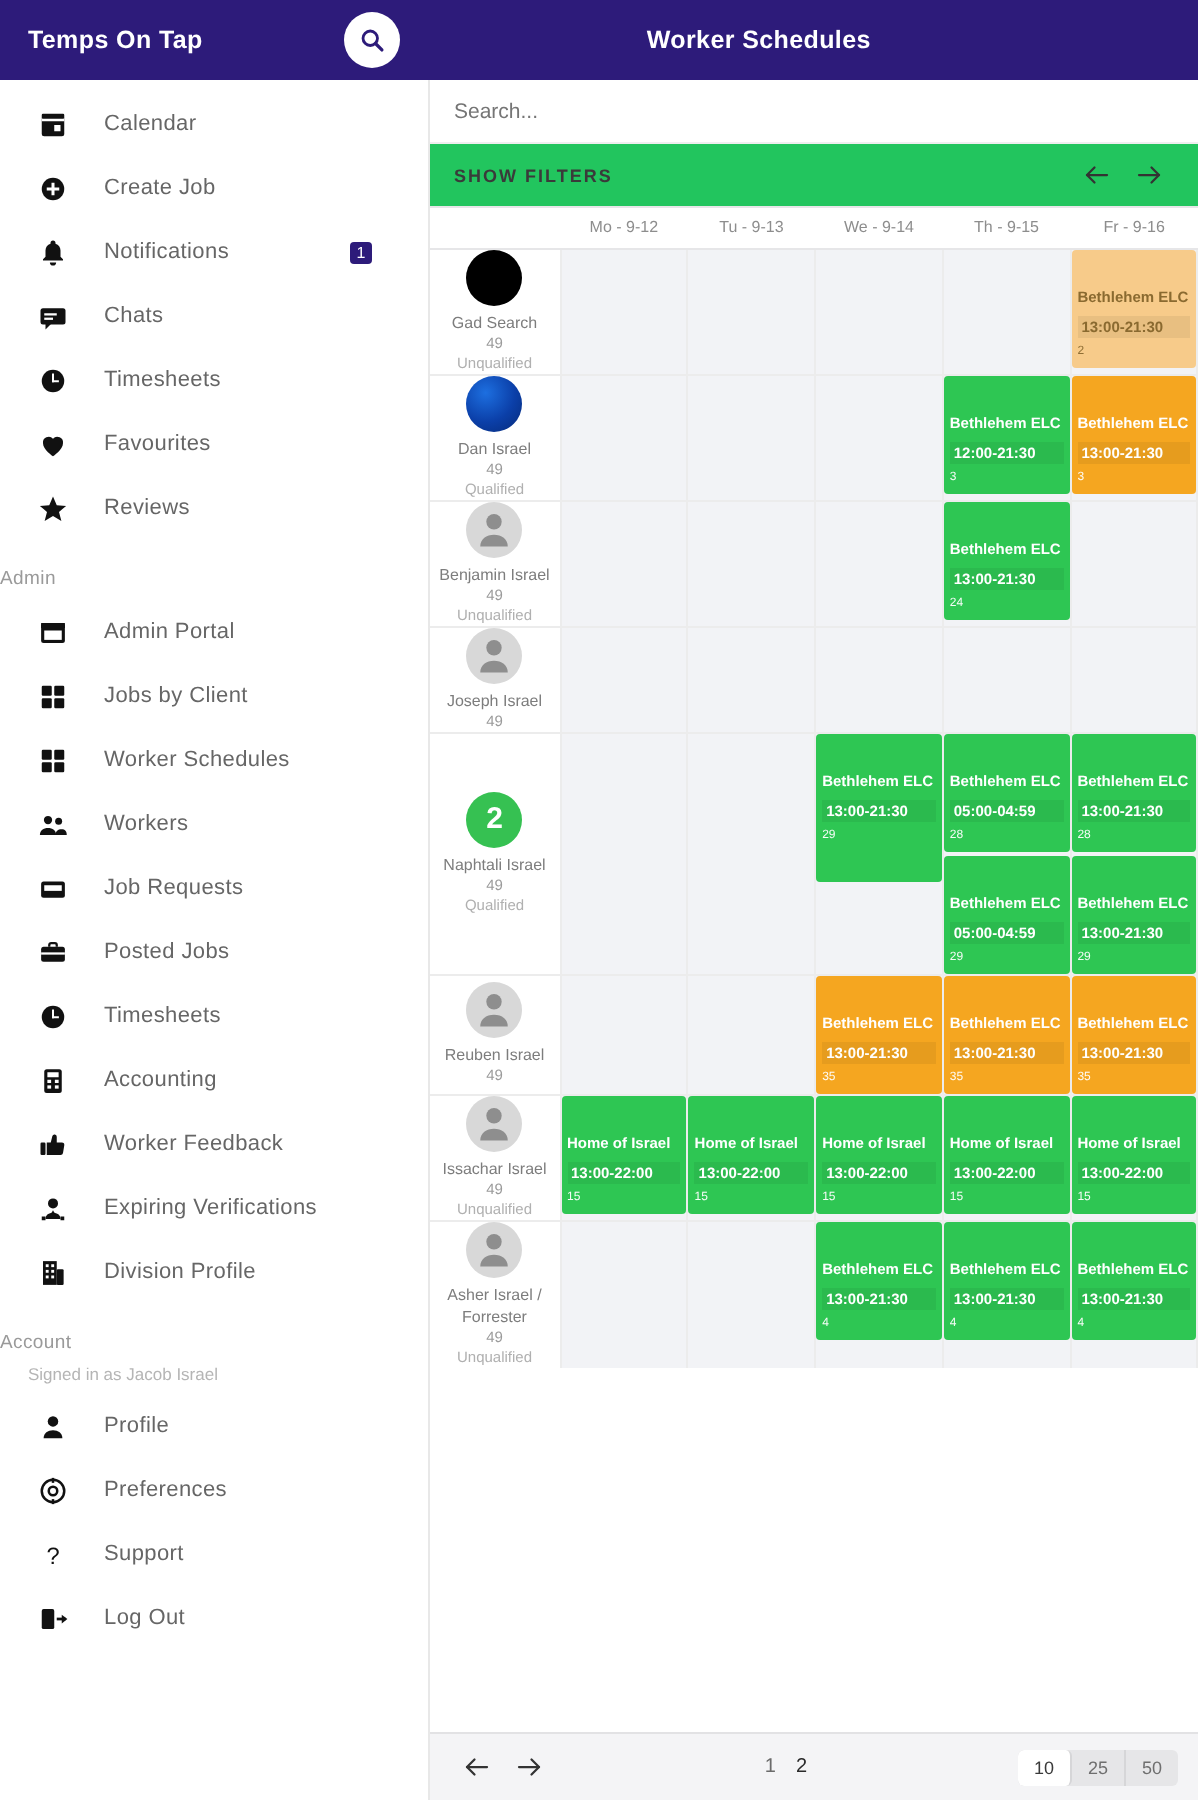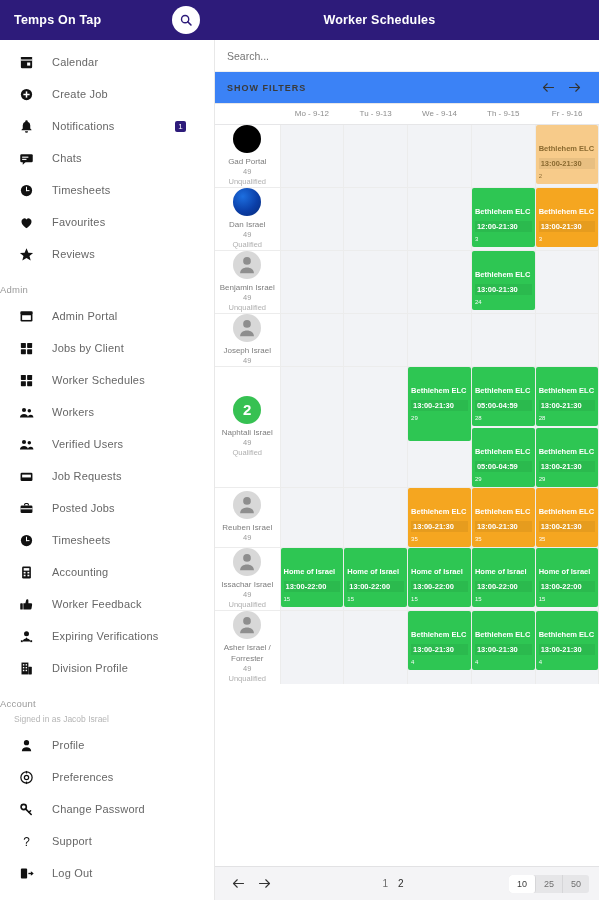--- a/index.html
+++ b/index.html
@@ -65,21 +65,21 @@
   .main { flex: 1 1 auto; display: flex; flex-direction: column; min-width: 0; background:#fff; }
   .search-row {
     height: 32px; flex: 0 0 32px; display: flex; align-items: center;
     padding-left: 12px; background: #fff; border-bottom: 1px solid #efefef;
   }
   .search-input {
     border: 0; outline: 0; font-size: 10.5px; color: #9a9a9a;
     font-family: "Liberation Sans", sans-serif; width: 90%; background: transparent;
   }
   .filter-row {
-    height: 32px; flex: 0 0 32px; background: #3b82f6;
+    height: 32px; flex: 0 0 32px; background: #22c55e;
     display: flex; align-items: center; padding: 0 12px;
     border-bottom: 1px solid #e6e6e8;
   }
   .filter-label { font-size: 9px; font-weight: bold; color: #3a3a3a; letter-spacing: 1px; }
   .filter-spacer { flex: 1 1 auto; }
   .arrow-btn {
     width: 26px; height: 26px; display: flex; align-items: center; justify-content: center;
     cursor: pointer; color: #333;
   }
   .arrow-btn svg { width: 15px; height: 15px; }
@@ -287,31 +287,20 @@
                 <circle cx="16.5" cy="9" r="2.8"></circle>
                 <path d="M1.5 20c0-3.6 2.9-5.6 6.5-5.6s6.5 2 6.5 5.6z"></path>
                 <path d="M14 20c0-3 2-4.6 4.8-4.6S23 17 23 20z"></path>
               </svg>
             </span>
             <span class="nav-label">Workers</span>
           </div>
           <div class="nav-item">
             <span class="nav-icon">
               <svg viewBox="0 0 24 24">
-                <circle cx="8" cy="8" r="3.3"></circle>
-                <circle cx="16.5" cy="9" r="2.8"></circle>
-                <path d="M1.5 20c0-3.6 2.9-5.6 6.5-5.6s6.5 2 6.5 5.6z"></path>
-                <path d="M14 20c0-3 2-4.6 4.8-4.6S23 17 23 20z"></path>
-              </svg>
-            </span>
-            <span class="nav-label">Verified Users</span>
-          </div>
-          <div class="nav-item">
-            <span class="nav-icon">
-              <svg viewBox="0 0 24 24">
                 <rect x="2.5" y="6" width="19" height="13" rx="2"></rect>
                 <rect x="5" y="9" width="14" height="4.5" fill="#fff"></rect>
               </svg>
             </span>
             <span class="nav-label">Job Requests</span>
           </div>
           <div class="nav-item">
             <span class="nav-icon">
               <svg viewBox="0 0 24 24">
                 <rect x="2.5" y="7" width="19" height="12" rx="2"></rect>
@@ -396,30 +385,20 @@
           <div class="nav-item">
             <span class="nav-icon">
               <svg viewBox="0 0 24 24">
                 <circle cx="12" cy="12" r="9" fill="none" stroke="#111" stroke-width="2"></circle>
                 <circle cx="12" cy="12" r="3.4" fill="none" stroke="#111" stroke-width="2"></circle>
                 <rect x="11" y="1.5" width="2" height="4"></rect>
                 <rect x="11" y="18.5" width="2" height="4"></rect>
               </svg>
             </span>
             <span class="nav-label">Preferences</span>
-          </div>
-          <div class="nav-item">
-            <span class="nav-icon">
-              <svg viewBox="0 0 24 24">
-                <circle cx="7.5" cy="8" r="4.2" fill="none" stroke="#111" stroke-width="2.6"></circle>
-                <path d="M10.5 11l9 9" stroke="#111" stroke-width="2.6" fill="none" stroke-linecap="round"></path>
-                <path d="M16 16.5l2.5-2.5" stroke="#111" stroke-width="2.4" fill="none" stroke-linecap="round"></path>
-              </svg>
-            </span>
-            <span class="nav-label">Change Password</span>
           </div>
           <div class="nav-item">
             <span class="nav-icon">
               <svg viewBox="0 0 24 24">
                 <text x="12" y="19" font-size="19" font-family="Liberation Sans, sans-serif" text-anchor="middle" fill="#111">?</text>
               </svg>
             </span>
             <span class="nav-label">Support</span>
           </div>
           <div class="nav-item">
@@ -467,21 +446,21 @@
                 <th class="hday">Tu - 9-13</th>
                 <th class="hday">We - 9-14</th>
                 <th class="hday">Th - 9-15</th>
                 <th class="hday">Fr - 9-16</th>
               </tr>
           </thead>
           <tbody id="grid-body">
               <tr>
                 <td class="worker">
                   <div class="avatar black"></div>
-                  <div class="w-name">Gad Portal</div>
+                  <div class="w-name">Gad Search</div>
                   <div class="w-age">49</div>
                   <div class="w-qual">Unqualified</div>
                 </td>
                 <td class="daycell"></td>
                 <td class="daycell"></td>
                 <td class="daycell"></td>
                 <td class="daycell"></td>
                 <td class="daycell">
                   <div class="evt pale">
                     <div class="evt-title">Bethlehem ELC</div>

